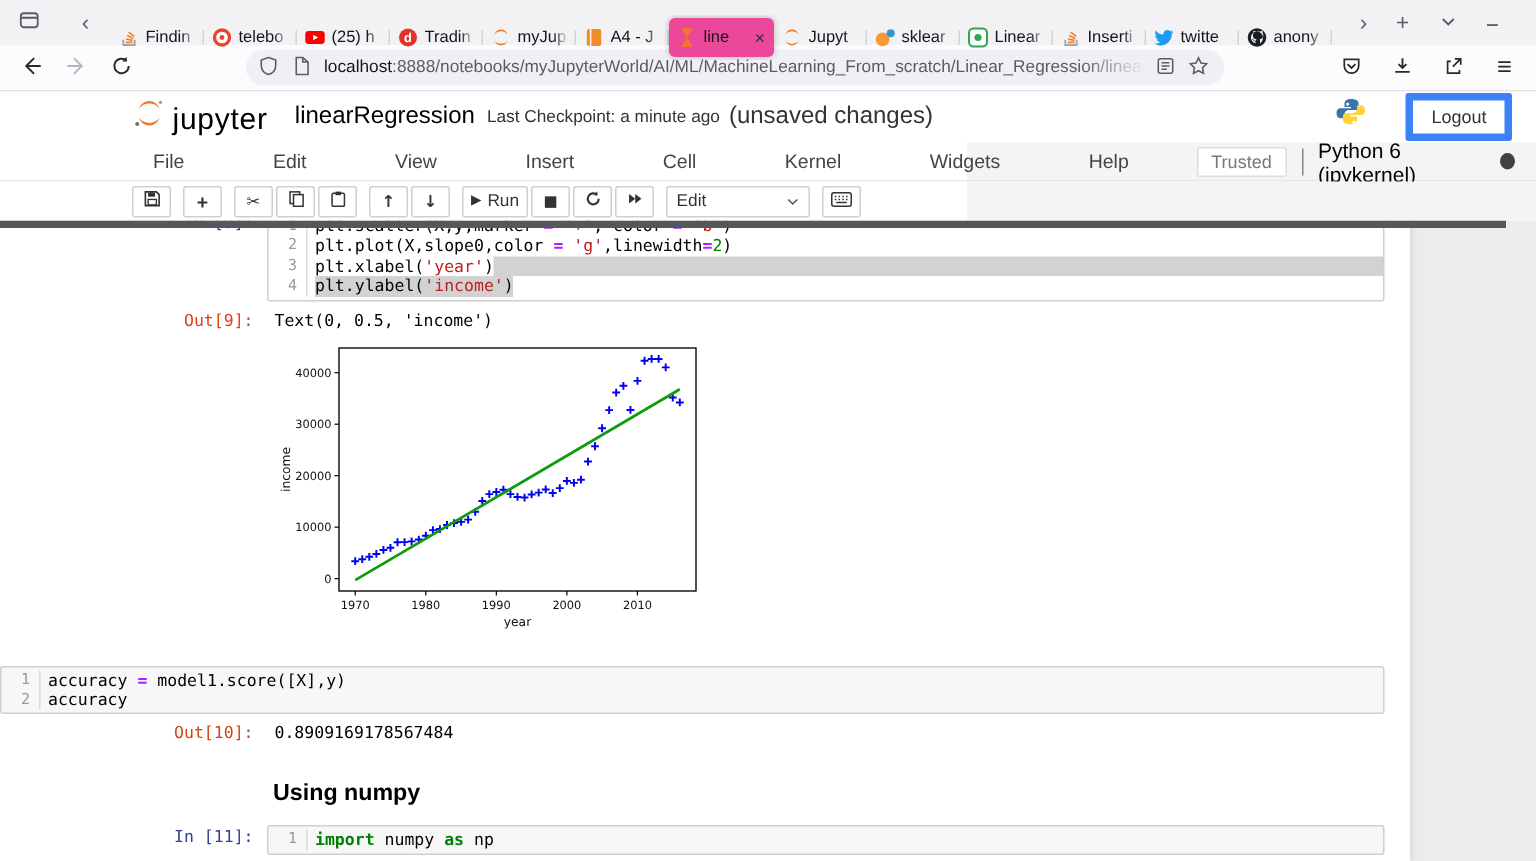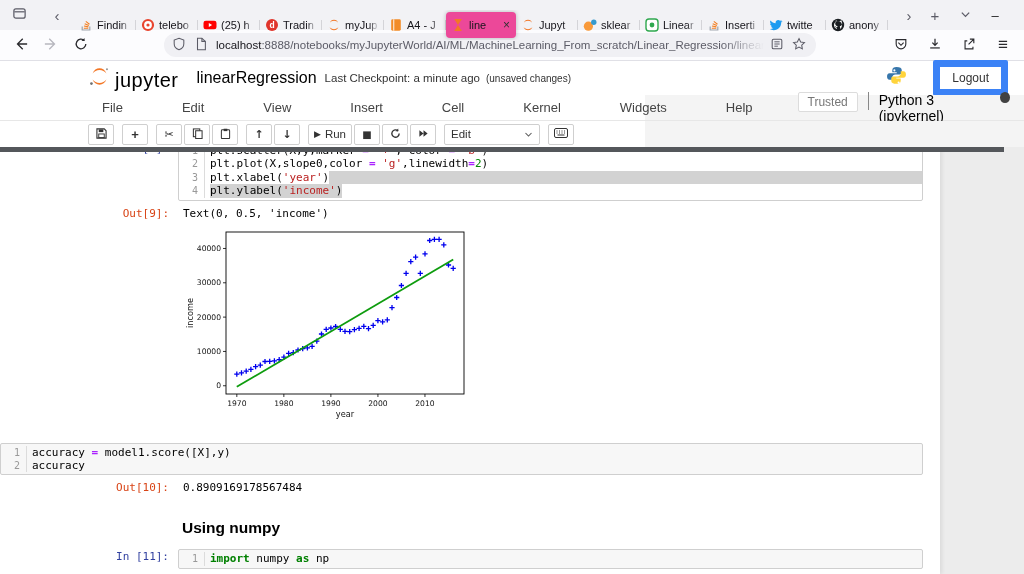--- a/index.html
+++ b/index.html
@@ -43,32 +43,32 @@
   .pill-icon svg { width:14px; height:14px; }
   .nav-right { margin-left:auto; display:flex; gap:8px; align-items:center; }
 
   
   .jp-header { height:34px; background:#fff; display:flex; align-items:center; padding:0 16px 0 88px; flex:0 0 auto; }
   .jp-logo { display:flex; align-items:flex-end; gap:4px; }
   .jp-logo svg { width:23px; height:23px; }
   .jp-brand { font-size:20px; color:#000000; letter-spacing:.5px; }
   .jp-title { font-size:16px; color:#000; margin-left:18px; }
   .jp-checkpoint { font-size:11.5px; color:#333; margin-left:8px; }
-  .jp-unsaved { font-size:10px; color:#333; margin-left:6px; }
+  .jp-unsaved { font-size:16px; color:#333; margin-left:6px; }
   .jp-right { margin-left:auto; display:flex; align-items:center; gap:26px; }
   .py-logo svg { width:21px; height:21px; }
-  .logout-btn { font-size:12px; color:#333; border:7px solid #3b82f6; border-radius:2px;
+  .logout-btn { font-size:12px; color:#333; border:5px solid #3b82f6; border-radius:2px;
                 padding:4px 12px; background:#fff; }
 
   
   .menubar { height:26px; display:flex; align-items:center; padding-left:88px; flex:0 0 auto;
              border-bottom:1px solid #e7e7e7;
              background:linear-gradient(to right,#fff 0,#fff 645px,#f4f4f4 645px,#f4f4f4 100%);gap:31px; }
   .menu-item { font-size:13px; color:#444; padding:0 14px; }
-  .menu-right { margin-left:auto; display:flex; align-items:flex-start; padding-right:14px; gap:10px; }
+  .menu-right { margin-left:auto; display:flex; align-items:center; padding-right:14px; gap:10px; }
   .trusted { font-size:12px; color:#777; border:1px solid #dcdcdc; background:#fff; padding:2px 9px; border-radius:2px;}
   .kernel-sep { width:1px; height:18px; background:#888; }
   .kernel-name { font-size:14px; color:#000; }
   .kernel-dot { width:11px; height:11px; border-radius:50%; background:#414141; }
   .toolbar { height:26px; display:flex; align-items:center; padding-left:88px; gap:2px; flex:0 0 auto;
              background:linear-gradient(to right,#fff 0,#fff 645px,#f4f4f4 645px,#f4f4f4 100%); }
   .tb-btn { height:21px; min-width:26px; background:#fff; border:1px solid #cfcfcf; border-radius:2px;
             display:flex; align-items:center; justify-content:center; color:#333; font-size:11px; padding:0 5px; }
   .tb-btn svg { width:11px; height:11px; }
   .tb-group { display:flex; gap:2px; margin-right:6px; }
@@ -366,21 +366,21 @@
     <span class="menu-item">Edit</span>
     <span class="menu-item">View</span>
     <span class="menu-item">Insert</span>
     <span class="menu-item">Cell</span>
     <span class="menu-item">Kernel</span>
     <span class="menu-item">Widgets</span>
     <span class="menu-item">Help</span>
     <div class="menu-right">
       <span class="trusted">Trusted</span>
       <span class="kernel-sep"></span>
-      <span class="kernel-name">Python 3 (ipykernel)</span>
+      <span class="kernel-name">Python 6 (ipykernel)</span>
       <span class="kernel-dot"></span>
     </div>
   </div>
 
   <div class="toolbar">
     <div class="tb-group">
       <div class="tb-btn">
         <span><svg viewBox="0 0 12 12">
               <path d="M1 1h8l2 2v8H1z" fill="none" stroke="#333" stroke-width="1.2"></path>
               <rect x="3" y="1.5" width="5" height="3" fill="#333"></rect>

